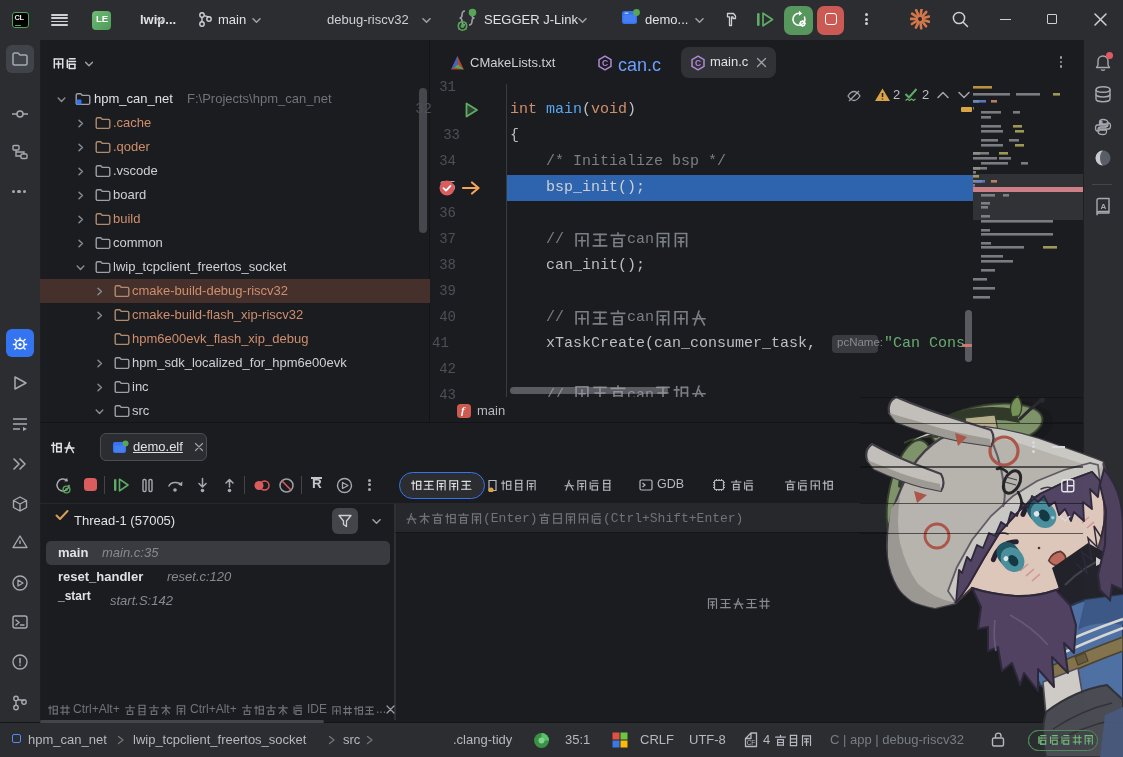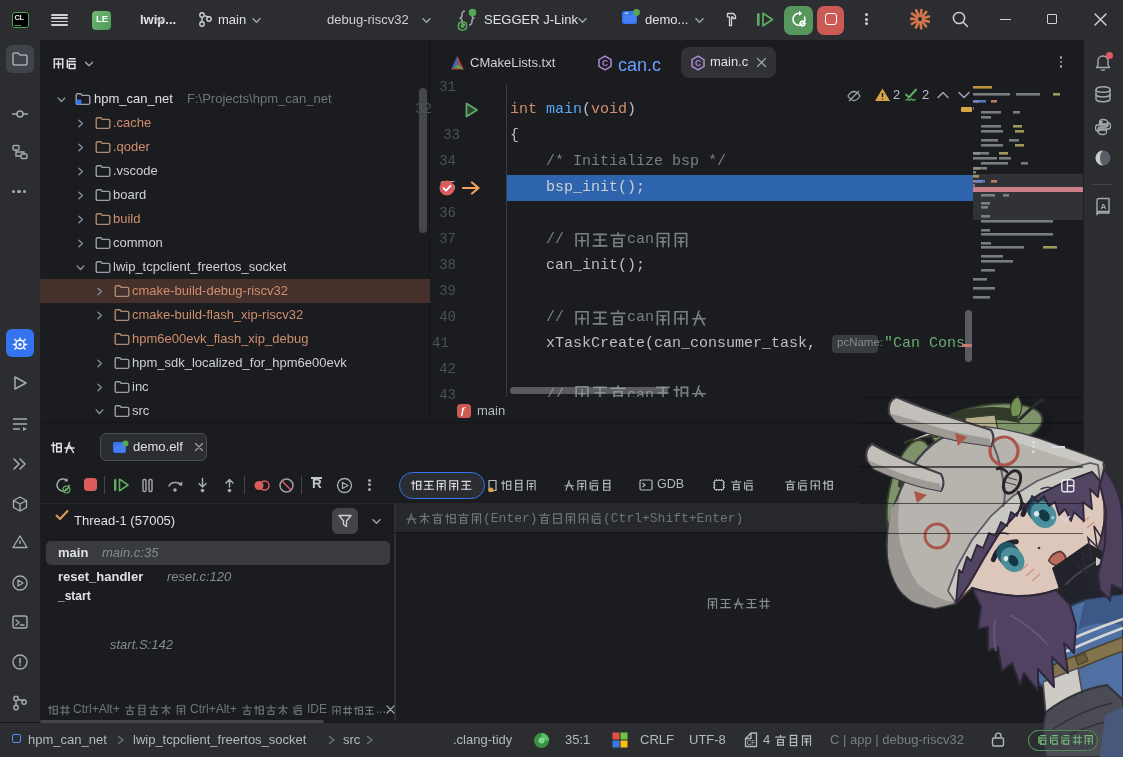--- a/index.html
+++ b/index.html
@@ -576,21 +576,21 @@
       <line x1="19.5" y1="4.3" x2="23.4" y2="11.5" stroke="#dfe1e5" stroke-width="1.48" stroke-linecap="round"></line>
       <line x1="15.0" y1="7.1" x2="24.0" y2="7.1" stroke="#dfe1e5" stroke-width="1.48" stroke-linecap="round"></line>
     </svg>
   </div>
 <div class="abs" style="left:100px;top:433px;width:107px;height:28px;background:#2b2d30;border:1px solid #4a4d52;border-radius:6px"></div>
 <svg class="abs" style="left:112px;top:440px;" width="18" height="16" viewBox="0 0 18 16">
     <rect x="1" y="2" width="13" height="11" rx="2" fill="#3574f0"></rect>
     <rect x="2.2" y="5.4" width="10.6" height="6.6" rx="1.2" fill="#467ff2"></rect>
     <circle cx="13.5" cy="3.5" r="3" fill="#57a657"></circle>
   </svg>
-<div class="t " style="left:133px;top:439.5px;font-size:13px;color:#dfe1e5;">demo.elf</div>
+<div class="t " style="left:133px;top:439.5px;font-size:13px;color:#dfe1e5;text-decoration:underline;">demo.elf</div>
 <svg class="abs" style="left:194px;top:442px;" width="10" height="10" viewBox="0 0 10 10">
     <path d="M1.5 1.5 L8.5 8.5 M8.5 1.5 L1.5 8.5" stroke="#9da0a8" stroke-width="1.2" stroke-linecap="round"></path>
   </svg>
 <svg class="abs" style="left:53.5px;top:476.5px;" width="17" height="17" viewBox="0 0 17 17">
     <path d="M13 3.5 A6 6 0 1 0 15 8.5" fill="none" stroke="#a6a9b0" stroke-width="1.5" stroke-linecap="round"></path>
     <path d="M13.2 0.8 L13.6 4.4 L10 4.2 Z" fill="#a6a9b0"></path>
     <circle cx="12.5" cy="12.5" r="3.4" fill="none" stroke="#57a657" stroke-width="1.4"></circle>
     <circle cx="12.5" cy="12.5" r="1.4" fill="#57a657"></circle>
   </svg>
 <div class="abs" style="left:83.5px;top:478px;width:13px;height:13px;background:#db5c5c;border-radius:3.5px;"></div>
@@ -865,21 +865,21 @@
       <line x1="54.3" y1="3.1" x2="54.3" y2="10.4" stroke="#6f737a" stroke-width="1.18" stroke-linecap="round"></line>
     </svg>
   </div>
 <div class="t mono" style="left:603px;top:512px;font-size:13px;color:#6f737a">(Ctrl+Shift+Enter)</div>
 <div class="abs" style="left:46px;top:541px;width:344px;height:24px;background:#393b40;border-radius:5px;"></div>
 <div class="t b" style="left:58px;top:545.5px;font-size:13px;color:#dfe1e5;">main</div>
 <div class="t it" style="left:102px;top:545.5px;font-size:13px;color:#868a91;">main.c:35</div>
 <div class="t b" style="left:58px;top:569.5px;font-size:13px;color:#dfe1e5;">reset_handler</div>
 <div class="t it" style="left:167px;top:569.5px;font-size:13px;color:#868a91;">reset.c:120</div>
 <div class="t b" style="left:58px;top:590px;font-size:12px;color:#dfe1e5;">_start</div>
-<div class="t it" style="left:110px;top:593.5px;font-size:13px;color:#868a91;margin-top:44px;">start.S:142</div>
+<div class="t it" style="left:110px;top:593.5px;font-size:13px;color:#868a91;">start.S:142</div>
 <div style="position:absolute;left:706px;top:596.5px">
     <svg width="65" height="13" viewBox="0 0 65 13" style="display:block">
       <line x1="2.5" y1="1.8" x2="2.5" y2="11.4" stroke="#868a91" stroke-width="1.18" stroke-linecap="round"></line>
       <line x1="10.5" y1="1.8" x2="10.5" y2="11.4" stroke="#868a91" stroke-width="1.18" stroke-linecap="round"></line>
       <line x1="2.5" y1="1.8" x2="10.5" y2="1.8" stroke="#868a91" stroke-width="1.18" stroke-linecap="round"></line>
       <line x1="4.5" y1="4.8" x2="8.5" y2="4.8" stroke="#868a91" stroke-width="1.18" stroke-linecap="round"></line>
       <line x1="4.5" y1="7.8" x2="8.5" y2="7.8" stroke="#868a91" stroke-width="1.18" stroke-linecap="round"></line>
       <line x1="6.5" y1="4.8" x2="6.5" y2="11.4" stroke="#868a91" stroke-width="1.18" stroke-linecap="round"></line>
       <line x1="15.0" y1="2.5" x2="24.0" y2="2.5" stroke="#868a91" stroke-width="1.18" stroke-linecap="round"></line>
       <line x1="15.9" y1="6.5" x2="23.1" y2="6.5" stroke="#868a91" stroke-width="1.18" stroke-linecap="round"></line>

